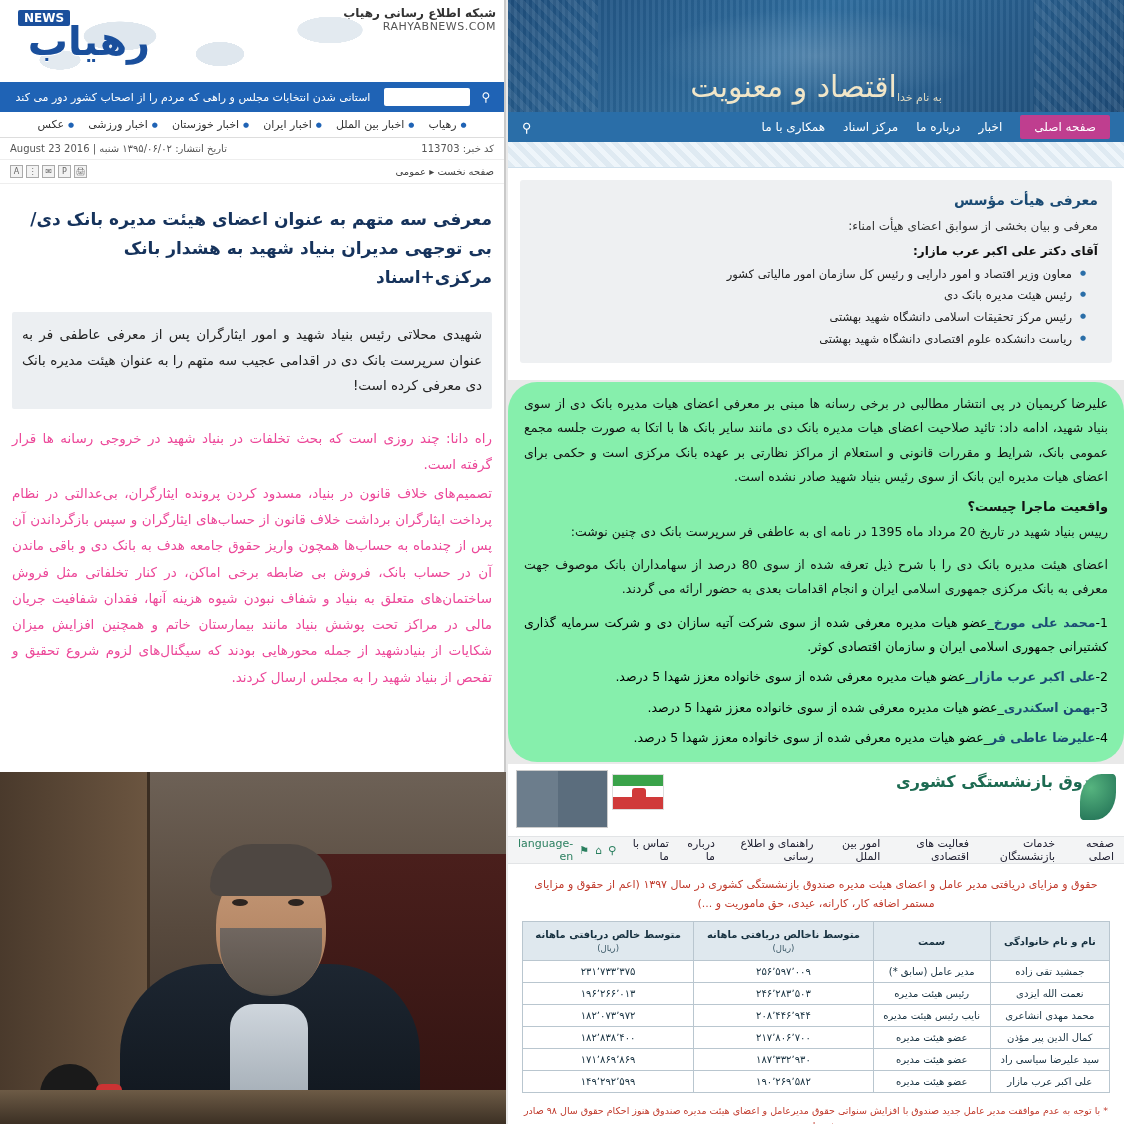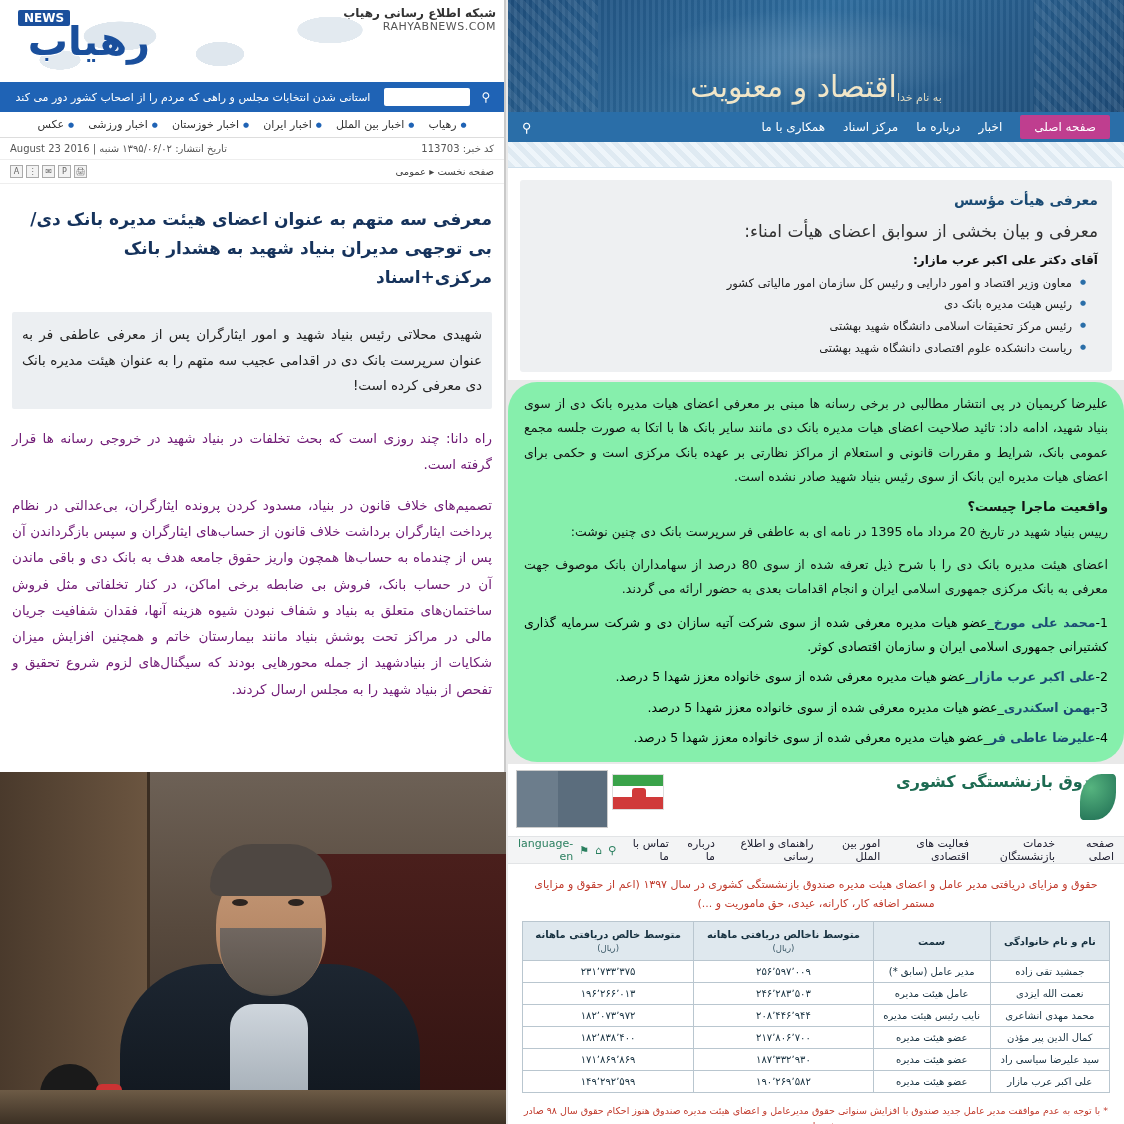--- a/index.html
+++ b/index.html
@@ -73,21 +73,21 @@
   }
   .news-title {
     padding:10px 12px 4px 12px; font-size:17px; font-weight:bold; color:#16335c;
     line-height:1.7; text-align:right;
   }
   .news-lead {
     margin:16px 12px; padding:10px; background:#eceff2; border-radius:2px;
     font-size:13.5px; line-height:1.9; color:#222; text-align:justify;
   }
   .news-body p {
-    margin:14px 12px; font-size:13.5px; line-height:1.95; color:#701a75; text-align:justify;
+    margin:2px 12px; font-size:13.5px; line-height:1.95; color:#ec4899; text-align:justify;
   }
 
   
   .panel-inst {
     position:absolute; left:508px; top:0; width:616px; height:380px;
     background:#ffffff; overflow:hidden;
   }
   .inst-banner {
     position:relative; height:112px;
     background:
@@ -121,21 +121,21 @@
   .inst-strip {
     height:26px;
     background:repeating-linear-gradient(45deg,#dfeaf2 0 5px,#eef5fa 5px 10px);
     border-bottom:1px solid #cfe0ec;
   }
   .inst-card {
     margin:12px; padding:12px 14px; background:#eef0f2; border-radius:3px;
     text-align:right;
   }
   .inst-card h3 { margin:0 0 8px 0; font-size:14px; color:#1b4b74; }
-  .inst-card .sub { font-size:17px; color:#333; margin-bottom:0; line-height:1.8; }
+  .inst-card .sub { font-size:12px; color:#333; margin-bottom:0; line-height:1.8; }
   .inst-card .name { font-size:12px; color:#111; font-weight:bold; margin:6px 0; }
   .inst-card ul { margin:4px 12px 0 0; padding:0; list-style:none; }
   .inst-card li {
     font-size:11.5px; color:#222; line-height:1.9; position:relative; padding-right:14px;
   }
   .inst-card li::before {
     content:"\25CF"; position:absolute; right:0; top:0; color:#2a6ea8; font-size:7px; line-height:2.6;
   }
 
   
@@ -423,21 +423,21 @@
       </thead>
       <tbody>
         <tr>
           <td>جمشید تقی زاده</td>
           <td>مدیر عامل (سابق *)</td>
           <td>۲۵۶٬۵۹۷٬۰۰۹</td>
           <td>۲۳۱٬۷۳۳٬۳۷۵</td>
         </tr>
         <tr>
           <td>نعمت الله ایزدی</td>
-          <td>عامل هیئت مدیره</td>
+          <td>رئیس هیئت مدیره</td>
           <td>۲۴۶٬۲۸۳٬۵۰۳</td>
           <td>۱۹۶٬۲۶۶٬۰۱۳</td>
         </tr>
         <tr>
           <td>محمد مهدی انشاعری</td>
           <td>نایب رئیس هیئت مدیره</td>
           <td>۲۰۸٬۴۴۶٬۹۴۴</td>
           <td>۱۸۲٬۰۷۳٬۹۷۲</td>
         </tr>
         <tr>

